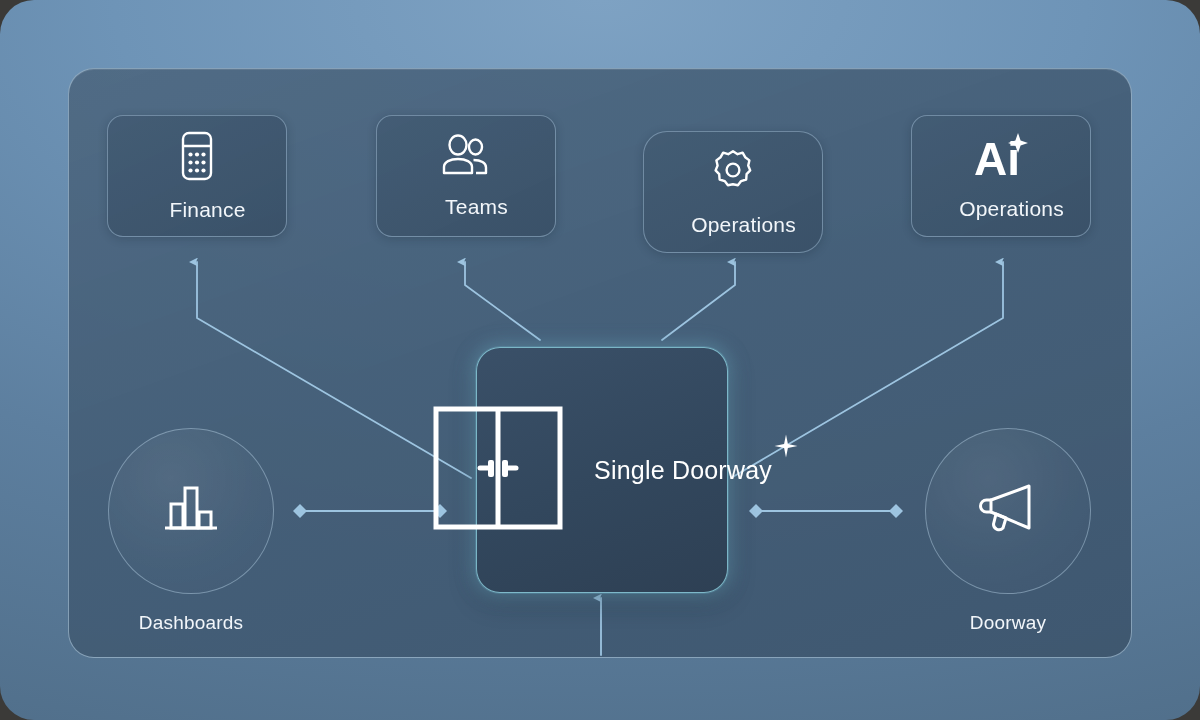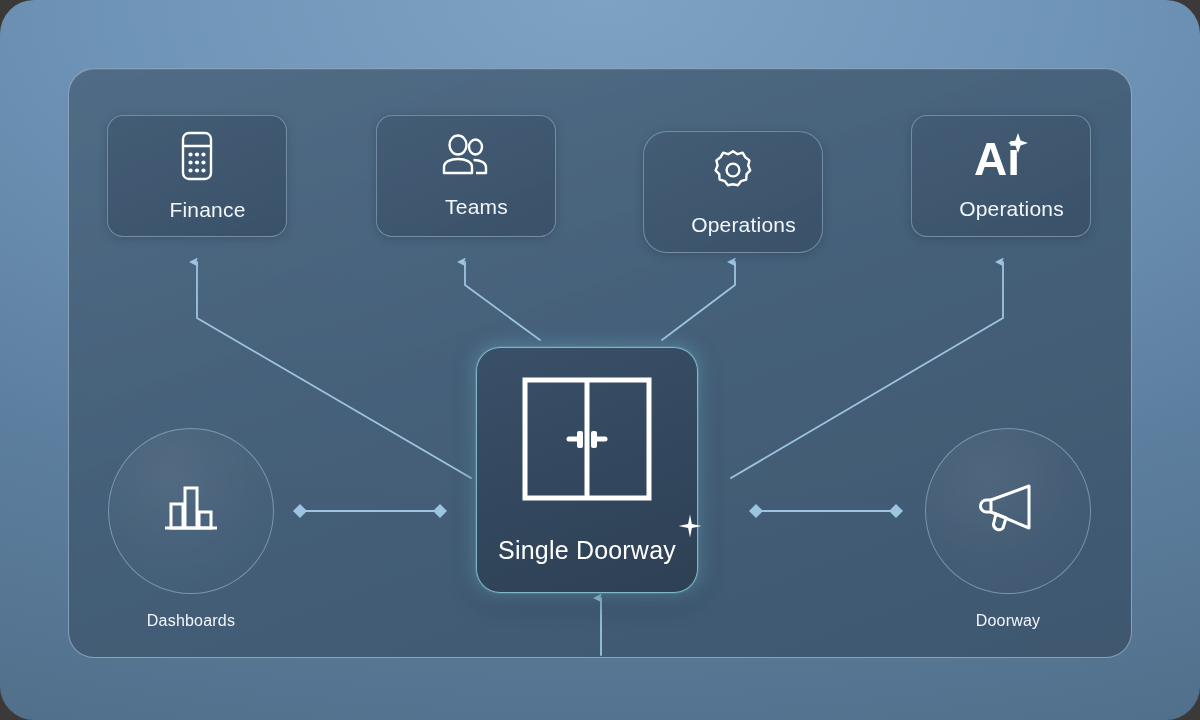--- a/index.html
+++ b/index.html
@@ -74,31 +74,31 @@
   #card-finance    { left: 107px; top: 115px; }
   #card-teams      { left: 376px; top: 115px; text-align: right; }
   #card-operations { left: 643px; top: 131px; border-radius: 24px; }
   #card-automation { left: 911px; top: 115px; }
 
   
   #hub {
     position: absolute;
     left: 476px;
     top: 347px;
-    width: 222px;
+    width: 252px;
     height: 246px;
     border-radius: 24px;
     background: linear-gradient(160deg, #3a5068 0%, #32475d 55%, #2e4054 100%);
     border: 1.5px solid rgba(150, 220, 235, 0.75);
     box-shadow:
       0 0 0 1px rgba(120, 200, 220, 0.20),
       0 0 18px 4px rgba(126, 196, 220, 0.35),
       0 8px 26px rgba(16, 28, 40, 0.35);
     display: flex;
-    flex-direction: column;
+    flex-direction: row;
     align-items: center;
     justify-content: center;
     gap: 30px;
   }
   #hub .hub-label-wrap {
     position: relative;
     display: inline-block;
   }
   #hub .hub-label {
     color: #ffffff;
@@ -126,21 +126,21 @@
     height: 166px;
     border-radius: 50%;
     border: 1px solid rgba(186, 212, 232, 0.45);
     background: radial-gradient(circle at 38% 30%, rgba(255,255,255,0.07) 0%, rgba(255,255,255,0.02) 55%, rgba(255,255,255,0.0) 100%);
     display: flex;
     align-items: center;
     justify-content: center;
   }
   .circle-node .node-label {
     color: #f2f6fa;
-    font-size: 16px;
+    font-size: 19px;
     letter-spacing: 0.2px;
     white-space: nowrap;
   }
   #node-dashboards { left: 108px; top: 428px; }
   #node-alerts     { left: 925px; top: 428px; }
 </style>
 </head>
 <body>
 
 <div id="stage">

